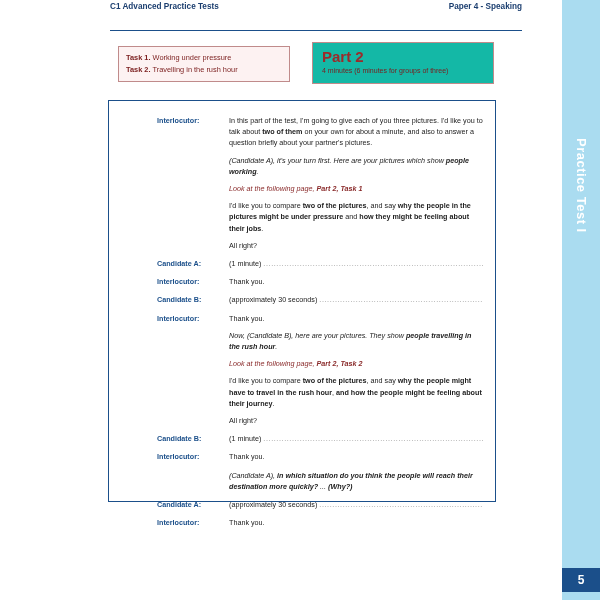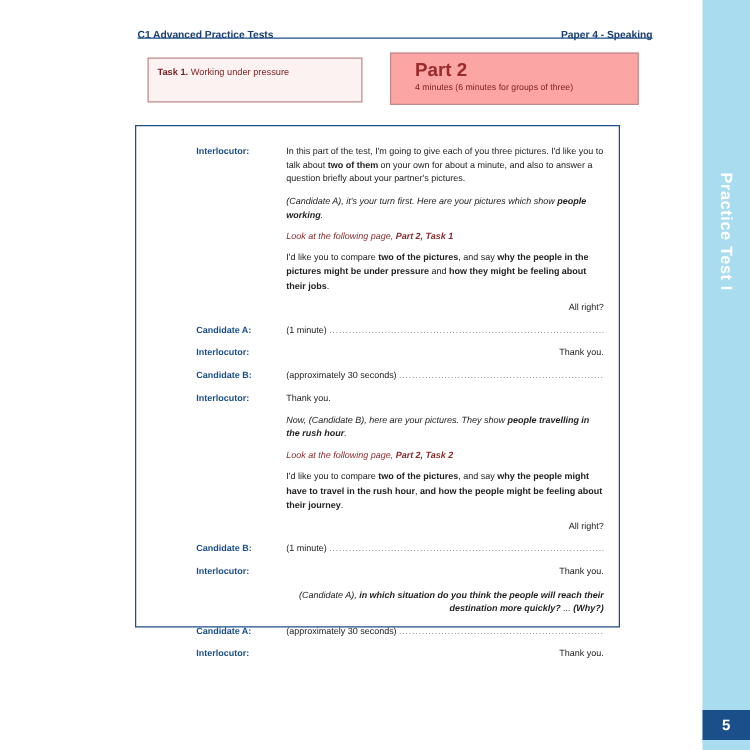--- a/index.html
+++ b/index.html
@@ -61,21 +61,21 @@
     font-weight: bold;
     display: flex;
     align-items: center;
     justify-content: center;
   }
 
   
   .header {
     position: absolute;
     left: 110px;
-    top: 23px;
+    top: 2px;
     width: 412px;
     display: flex;
     justify-content: space-between;
     font-size: 8.2px;
     font-weight: bold;
     color: #1b3e6f;
   }
   .header .right {
     color: #1b3e6f;
   }
@@ -109,25 +109,25 @@
   .task-line b {
     font-weight: bold;
     text-align: center;
   }
 
   
   .part-box {
     position: absolute;
     left: 312px;
     top: 42px;
-    width: 199px;
+    width: 182px;
     height: 42px;
     border: 1px solid #c08b8b;
-    background: #fca5a5;
-    padding: 5px 19px;
+    background: #14b8a6;
+    padding: 5px 9px;
     box-sizing: border-box;
   }
   .part-title {
     font-size: 15px;
     font-weight: bold;
     color: #9c2a2a;
     line-height: 17px;
   }
   .part-sub {
     font-size: 7px;
@@ -165,21 +165,20 @@
     flex: 1 1 auto;
     font-size: 7.2px;
     color: #222222;
     line-height: 11.2px;
   }
   .content p {
     margin: 0 0 6px 0;
   }
   .content p:last-child {
     margin-bottom: 0;
-    text-align: right;
   }
   .content b { font-weight: bold; }
   .content i { font-style: italic; }
   .italic-red {
     font-style: italic;
     color: #8a2b2b;
   }
   .italic-red b { font-weight: bold; }
   .dots {
     color: #8a8a8a;
@@ -212,20 +211,24 @@
     <div class="left">C1 Advanced Practice Tests</div>
     <div class="right">Paper 4 - Speaking</div>
   </div>
   <div class="header-rule"></div>
 
   <div class="task-box">
     <div class="task-line">
       <b>Task 1.</b>
       <span>Working under pressure</span>
     </div>
+    <div class="task-line">
+      <b>Task 2.</b>
+      <span>Travelling in the rush hour</span>
+    </div>
   </div>
 
   <div class="part-box">
     <div class="part-title">Part 2</div>
     <div class="part-sub">4 minutes (6 minutes for groups of three)</div>
   </div>
 
   <div class="transcript">
       <div class="row">
         <div class="speaker">Interlocutor:</div>

